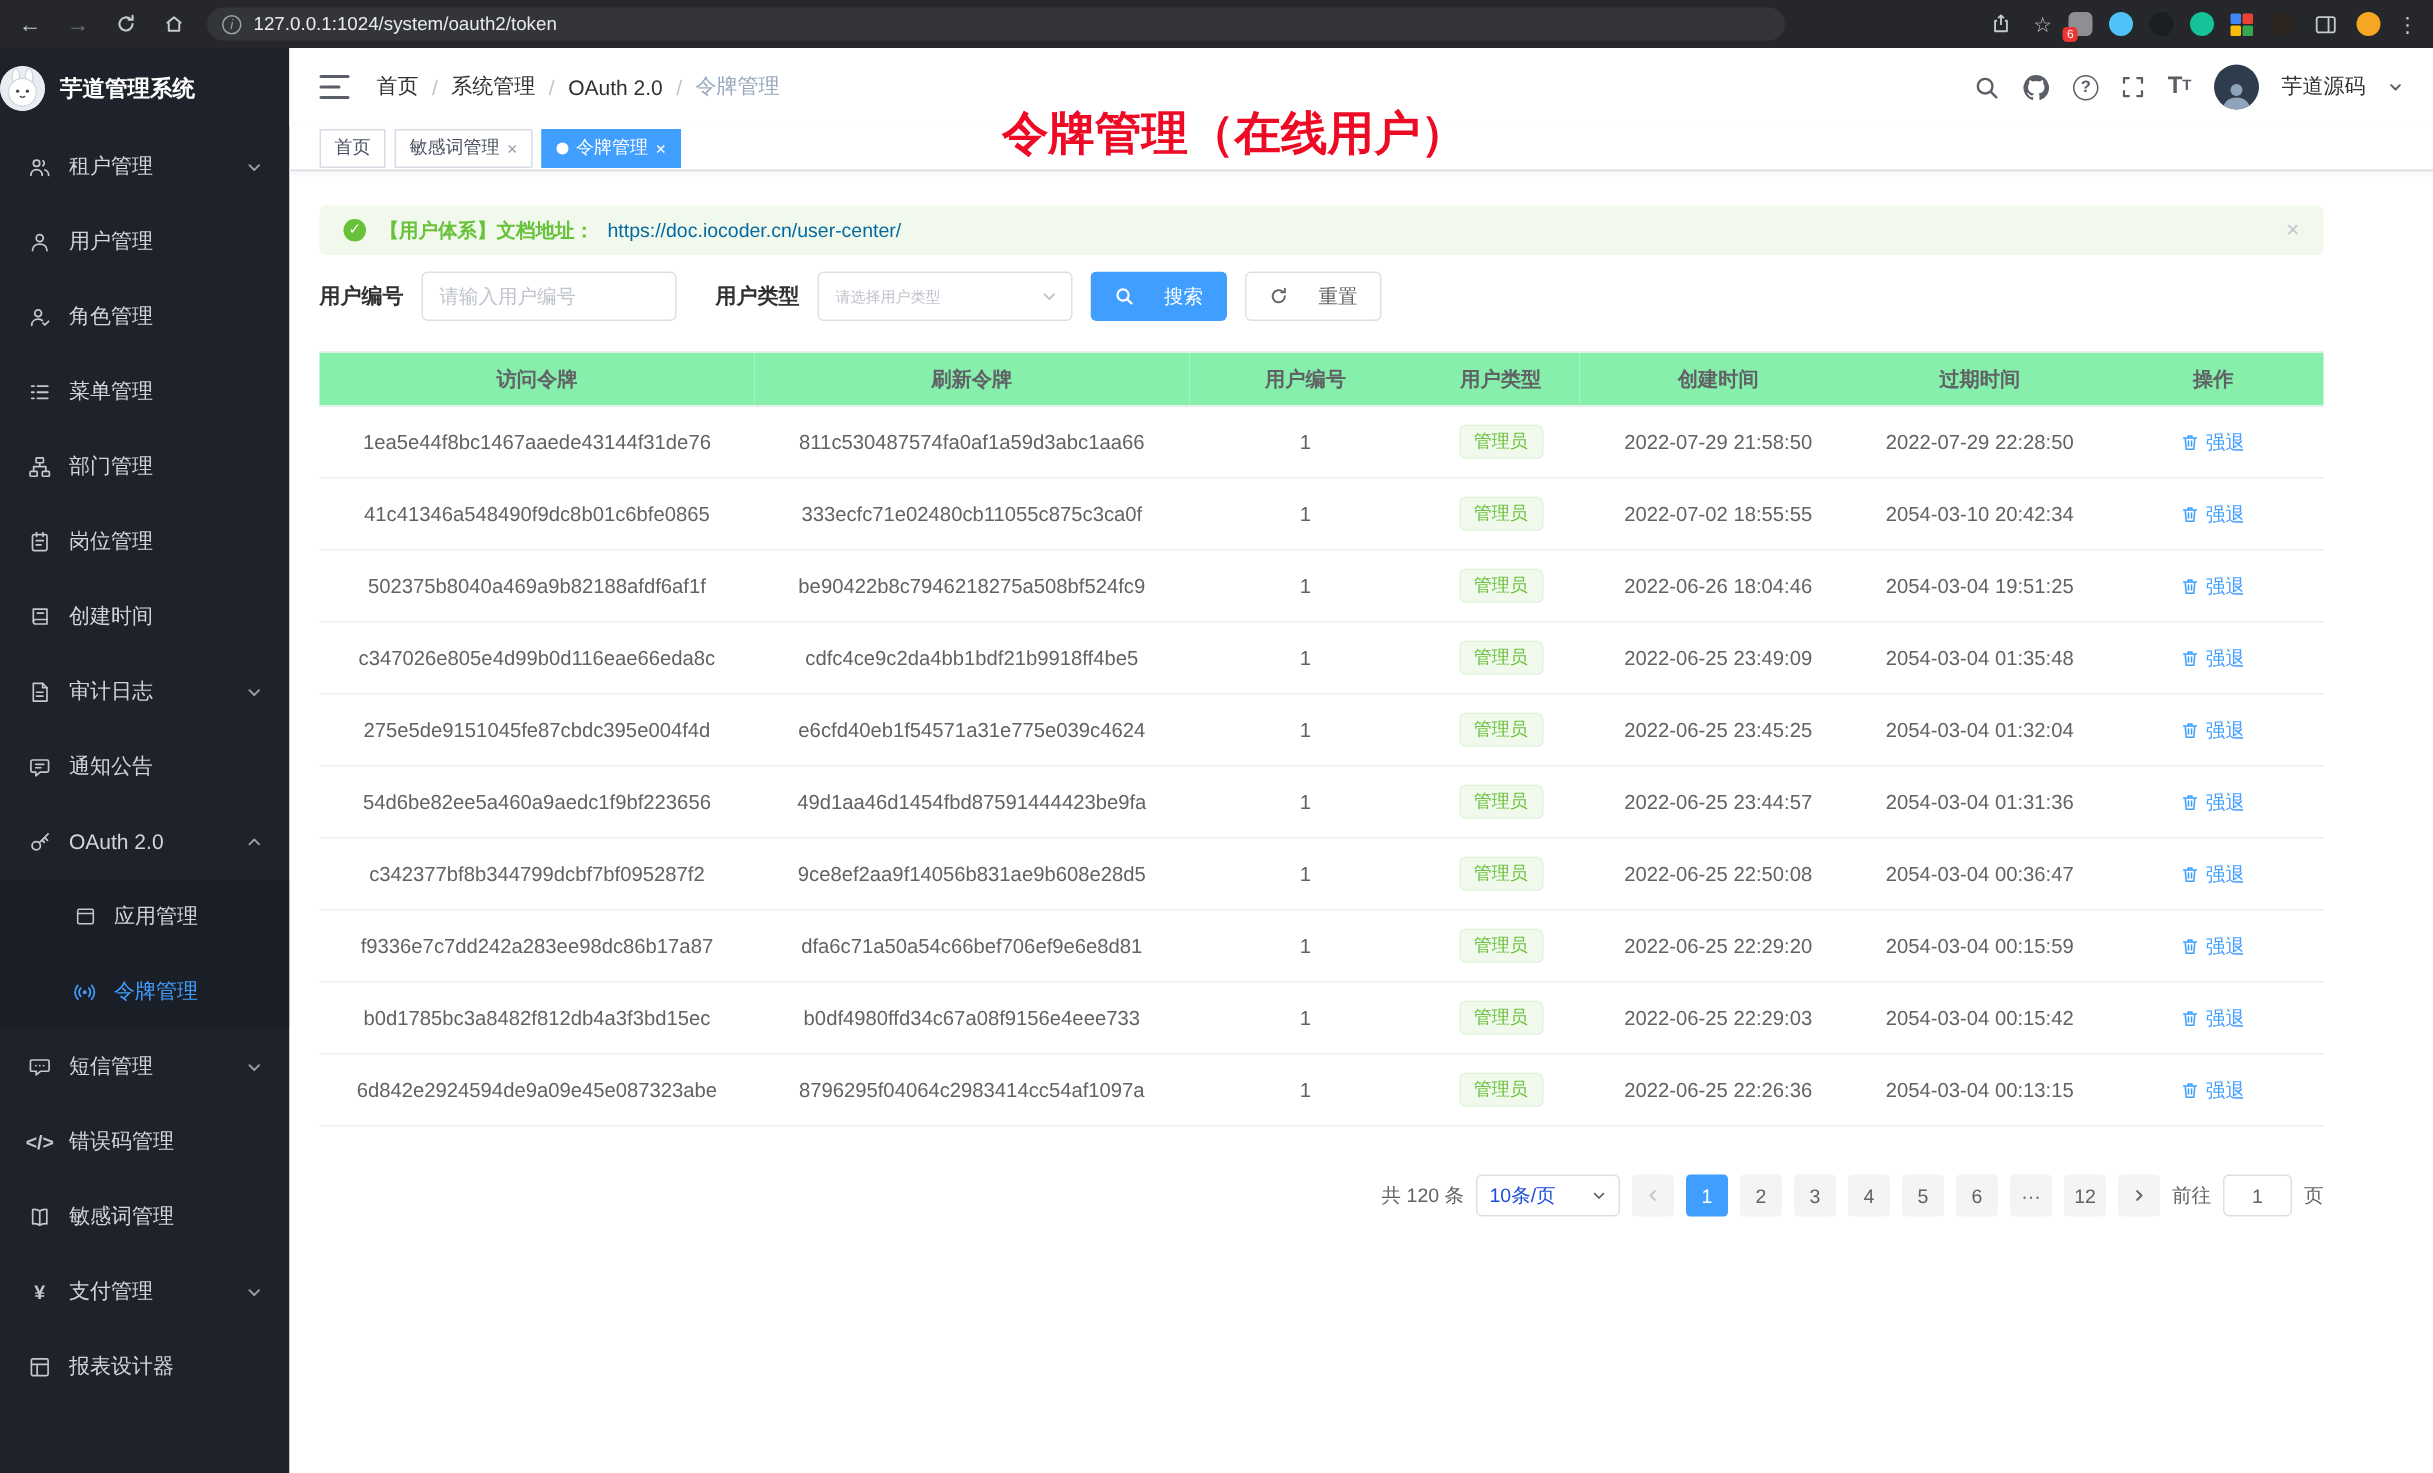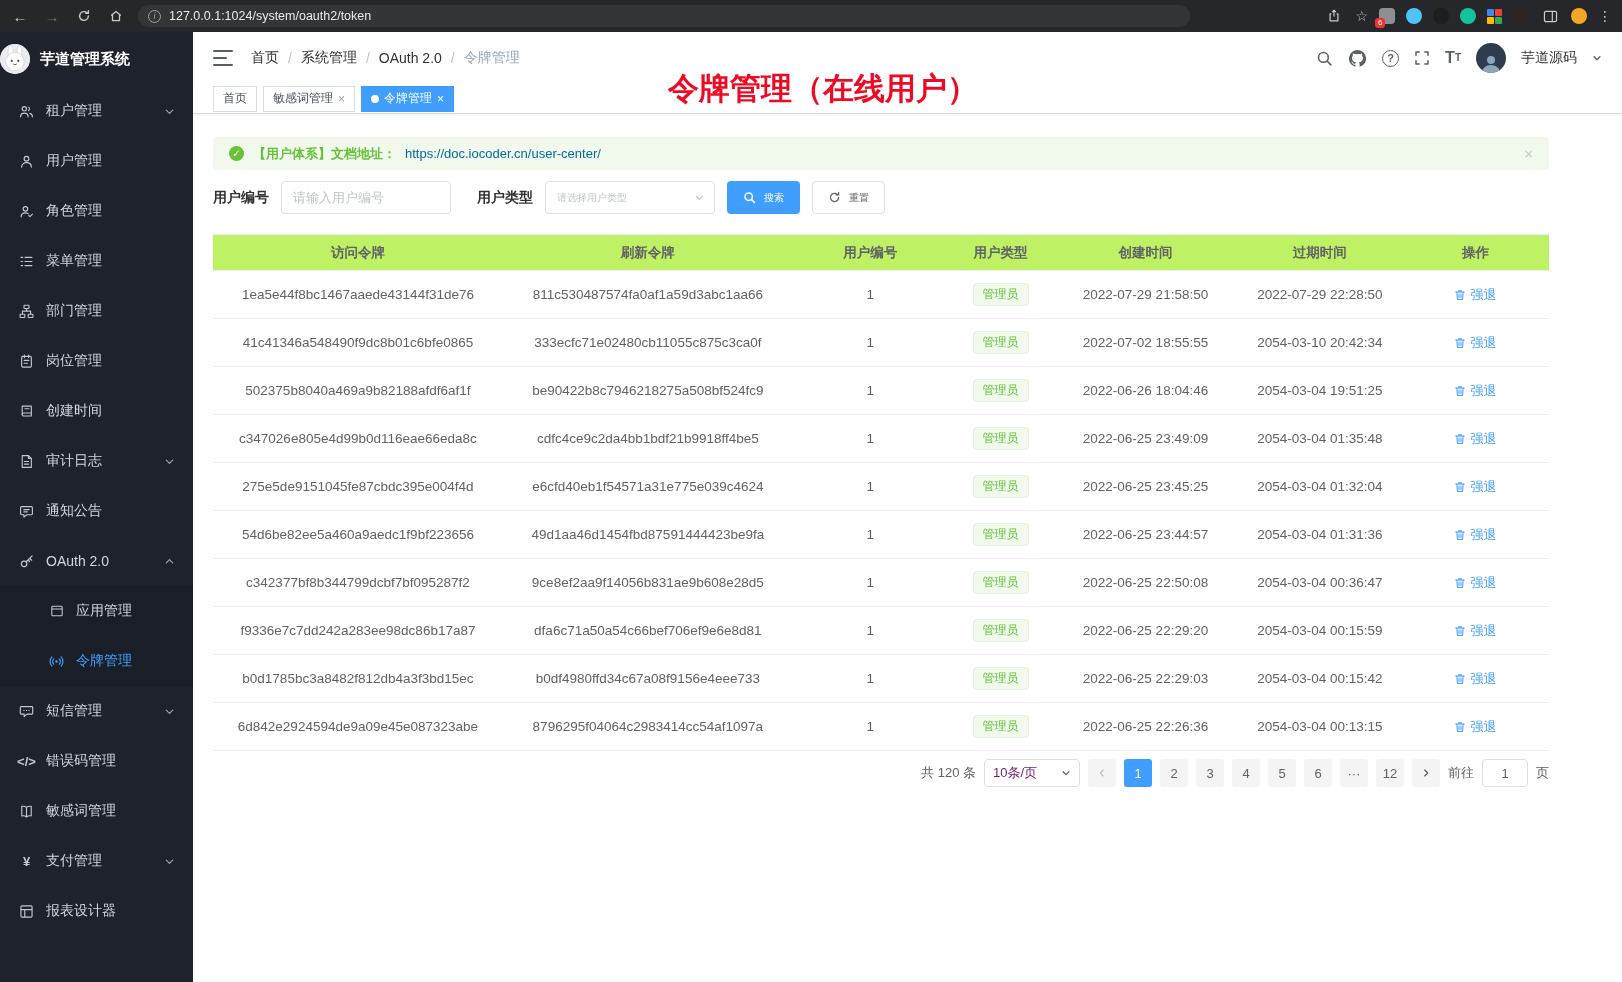--- a/index.html
+++ b/index.html
@@ -81,34 +81,34 @@
   .alert-link{color:#0369a1;font-size:13px;cursor:pointer}
   .alert-close{margin-left:auto;color:#c0c4cc;font-size:15px;cursor:pointer}
 
   
   .filters{display:flex;align-items:center;margin-bottom:20px}
   .flabel{font-weight:700;color:#303133;font-size:14px;margin-right:12px}
   .finput{width:170px;height:33px;border:1px solid #dcdfe6;border-radius:4px;padding:0 11px;font-size:13px;color:#606266;outline:none;margin-right:26px}
   .finput::placeholder{color:#bfc4cc}
   .fselect{width:170px;height:33px;border:1px solid #dcdfe6;border-radius:4px;padding:0 9px 0 11px;display:flex;align-items:center;justify-content:space-between;color:#bfc4cc;font-size:10px;cursor:pointer;margin-right:12px}
   .fselect .caret{color:#c0c4cc}
-  .btn{height:33px;border-radius:4px;display:flex;align-items:center;gap:8px;padding:0 15px;font-size:10px;cursor:pointer;border:1px solid transparent}
+  .btn{height:33px;border-radius:4px;display:flex;align-items:center;gap:20px;padding:0 15px;font-size:13px;cursor:pointer;border:1px solid transparent}
   .btn-primary{background:#409eff;color:#fff;margin-right:12px}
   .btn-plain{background:#fff;color:#606266;border-color:#dcdfe6}
 
   
   table{width:100%;border-collapse:collapse;table-layout:fixed}
-  thead th{height:36px;background:#bef264;color:#606266;font-size:13.5px;font-weight:700;border-top:1px solid #ebeef5;border-bottom:1px solid #ebeef5;text-align:center}
+  thead th{height:36px;background:#86efac;color:#606266;font-size:13.5px;font-weight:700;border-top:1px solid #ebeef5;border-bottom:1px solid #ebeef5;text-align:center}
   tbody td{height:48px;border-bottom:1px solid #ebeef5;color:#606266;font-size:13.5px;text-align:center;white-space:nowrap;overflow:hidden}
   .badge{display:inline-block;padding:3px 9px;background:#f0f9eb;border:1px solid #e1f3d8;color:#67c23a;border-radius:4px;font-size:12px;line-height:1.3}
   .action-link{color:#409eff;display:inline-flex;align-items:center;gap:4px;cursor:pointer;font-size:13px}
 
   
-  .pagination{display:flex;align-items:center;justify-content:flex-end;gap:8px;margin-top:8px;color:#606266;font-size:13px}
-  .psize{width:96px;height:28px;border:1px solid #dcdfe6;border-radius:4px;display:flex;align-items:center;justify-content:space-between;padding:0 8px;color:#701a75;cursor:pointer}
+  .pagination{display:flex;align-items:center;justify-content:flex-end;gap:8px;margin-top:32px;color:#606266;font-size:13px}
+  .psize{width:96px;height:28px;border:1px solid #dcdfe6;border-radius:4px;display:flex;align-items:center;justify-content:space-between;padding:0 8px;color:#1d4ed8;cursor:pointer}
   .pbtn{min-width:28px;height:28px;background:#f4f4f5;border:none;border-radius:3px;display:inline-flex;align-items:center;justify-content:center;color:#606266;font-size:13px;cursor:pointer;padding:0 6px}
   .pbtn.active{background:#409eff;color:#fff}
   .pbtn.disabled{color:#c0c4cc;cursor:default}
   .goto-input{width:46px;height:28px;border:1px solid #dcdfe6;border-radius:4px;text-align:center;font-size:13px;color:#606266;outline:none}
 
   
   .annotation{position:absolute;left:668px;top:68px;font-size:31px;font-weight:700;color:#ee0a24;z-index:60;white-space:nowrap}
 </style>
 </head>
 <body>

